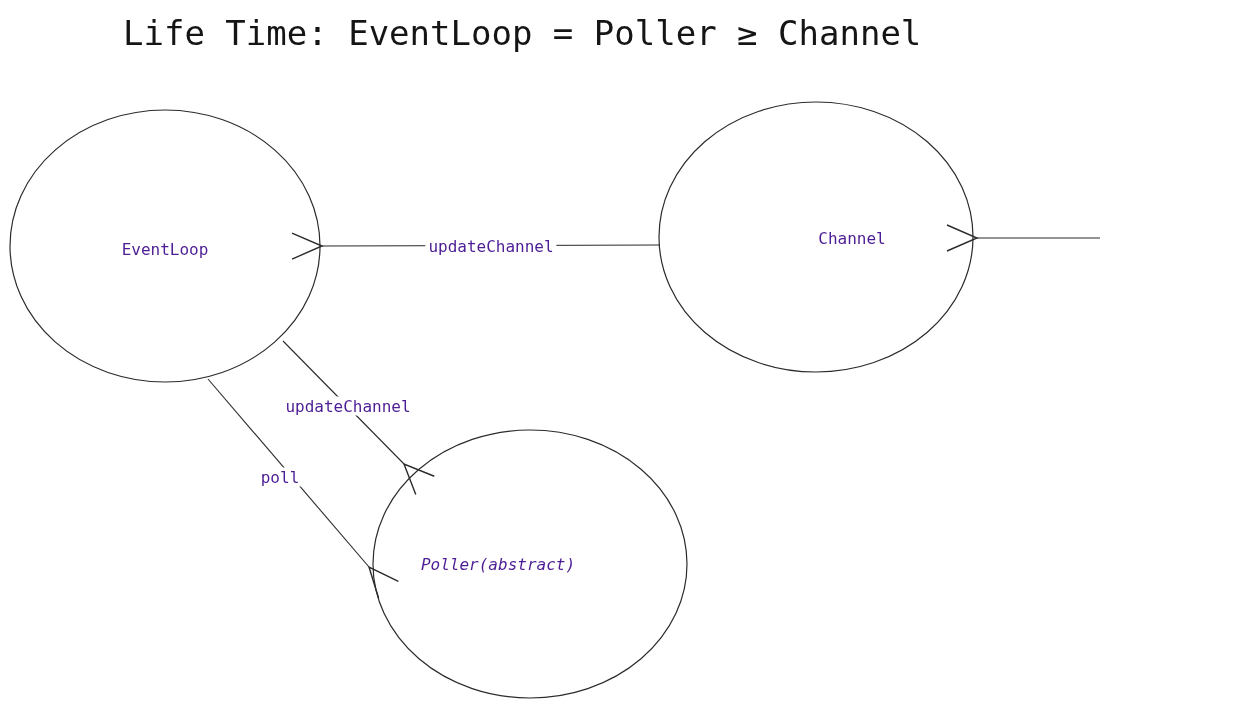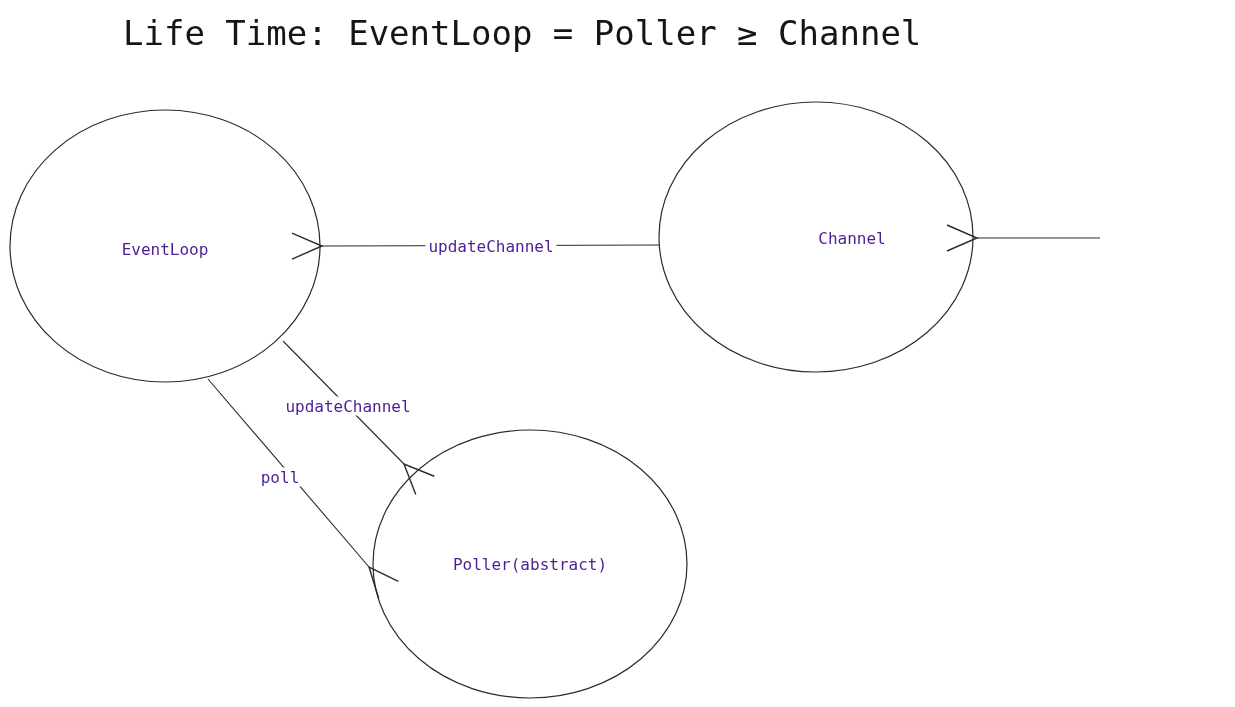--- a/index.html
+++ b/index.html
@@ -61,21 +61,21 @@
     <line x1="660" y1="245" x2="322" y2="246" stroke="#2b2b2b" stroke-width="1.1" marker-end="url(#openArrow)"></line>
     <line x1="1136" y1="238" x2="977" y2="238" stroke="#2b2b2b" stroke-width="1.1" marker-end="url(#openArrow)"></line>
     <line x1="283" y1="341" x2="404" y2="464" stroke="#2b2b2b" stroke-width="1.1" marker-end="url(#openArrow)"></line>
     <line x1="208" y1="379" x2="369" y2="567" stroke="#2b2b2b" stroke-width="1.1" marker-end="url(#openArrow)"></line>
   </svg>
 
   <div class="title">Life Time: EventLoop = Poller ≥ Channel</div>
 
   <span class="label" style="left:165px;top:249px;">EventLoop</span>
   <span class="label" style="left:852px;top:238px;">Channel</span>
-  <span class="label" style="left:530px;top:564px;">Poller(abstract)</span>
+  <span class="label" style="left:498px;top:564px;font-style:italic;">Poller(abstract)</span>
 
   <span class="label edge-label" style="left:491px;top:246px;">updateChannel</span>
   <span class="label edge-label" style="left:348px;top:406px;">updateChannel</span>
   <span class="label edge-label" style="left:280px;top:477px;">poll</span>
 
   <div class="fd-label">FD</div>
 
 </div>
 
 </body></html>

